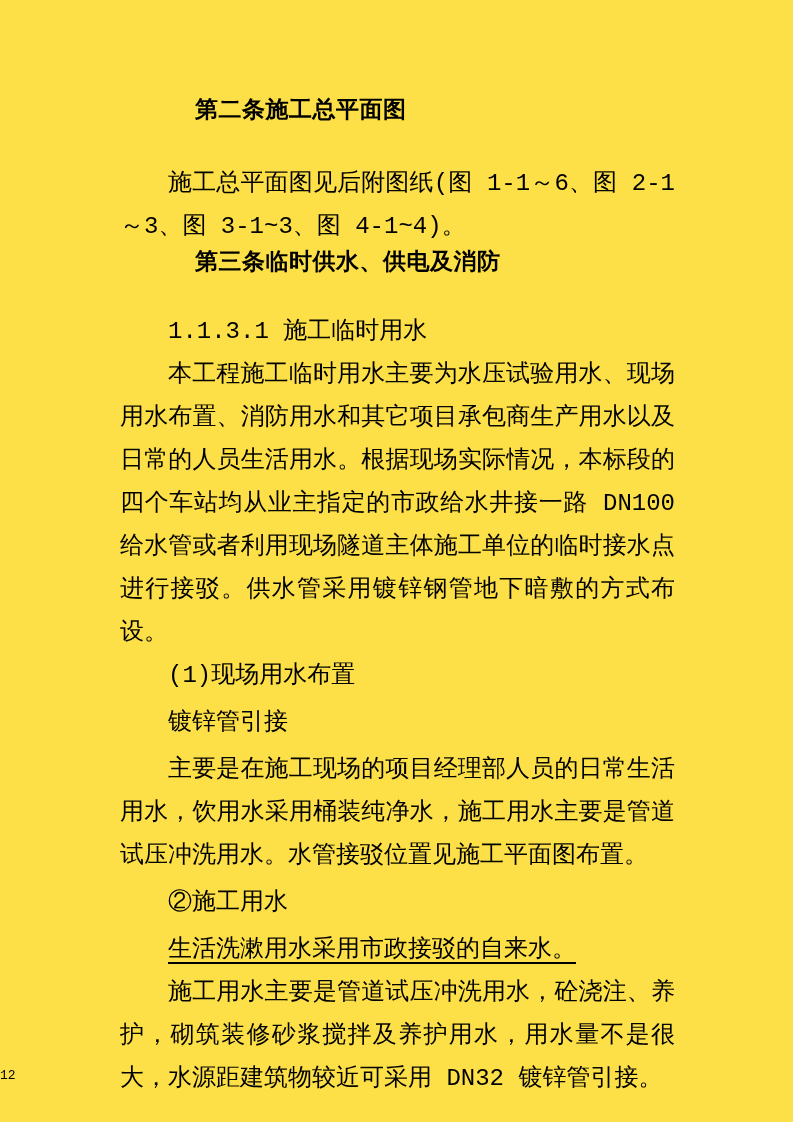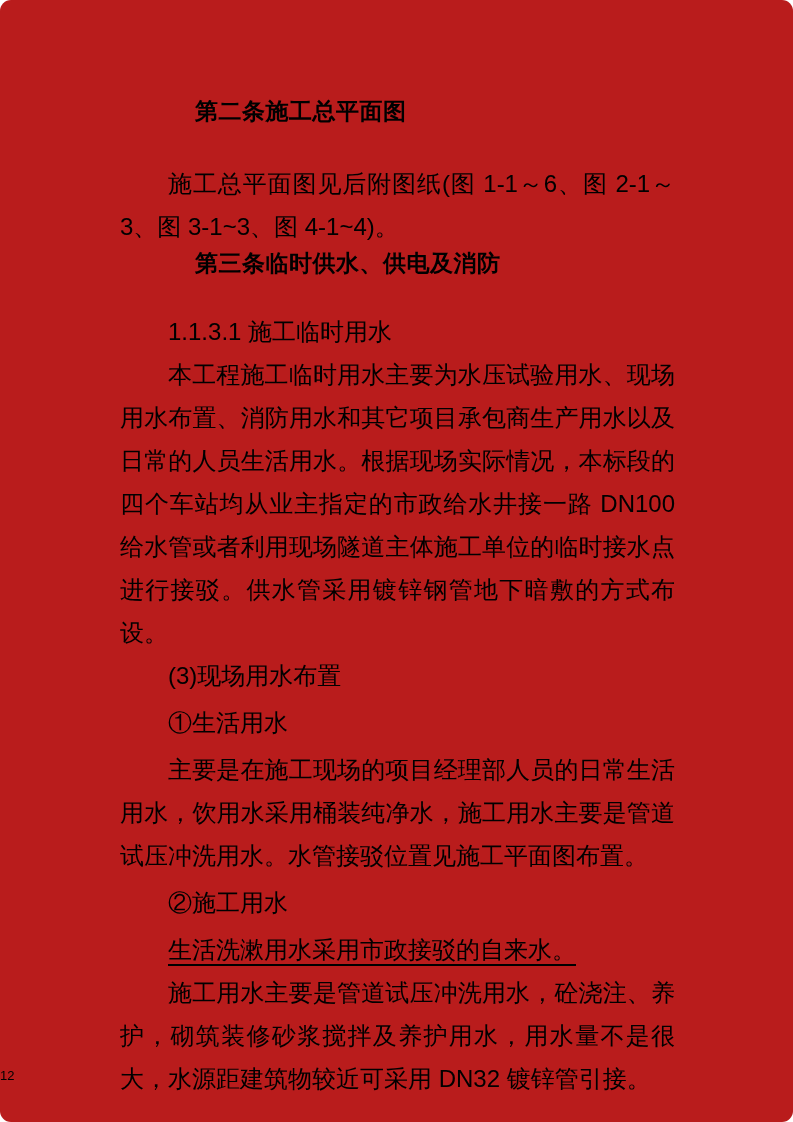--- a/index.html
+++ b/index.html
@@ -4,26 +4,25 @@
 <style>
   html, body {
     margin: 0;
     padding: 0;
     background: #ffffff;
   }
   .page {
     position: relative;
     width: 793px;
     height: 1122px;
-    background: #b91c1c;
+    background: #fde047;
     color: #000000;
-    font-family: Liberation Sans, sans-serif;
+    font-family: Liberation Mono, monospace;
     overflow: hidden;
     box-sizing: border-box;
-    border-radius: 11px;
   }
   .content {
     box-sizing: border-box;
     padding: 96px 118px 0 120px;
   }
   .doc-heading {
     font-size: 23px;
     font-weight: bold;
     line-height: 30px;
     margin: 0;
@@ -74,23 +73,23 @@
     <h2 class="doc-heading heading-article-2">第二条施工总平面图</h2>
 
     <p class="body-text para-site-plan">施工总平面图见后附图纸(图 1-1～6、图 2-1～3、图 3-1~3、图 4-1~4)。</p>
 
     <h2 class="doc-heading heading-article-3">第三条临时供水、供电及消防</h2>
 
     <p class="body-text para-water-title">1.1.3.1 施工临时用水</p>
 
     <p class="body-text para-water-intro">本工程施工临时用水主要为水压试验用水、现场用水布置、消防用水和其它项目承包商生产用水以及日常的人员生活用水。根据现场实际情况，本标段的四个车站均从业主指定的市政给水井接一路 DN100 给水管或者利用现场隧道主体施工单位的临时接水点进行接驳。供水管采用镀锌钢管地下暗敷的方式布设。</p>
 
-    <p class="body-text para-water-layout">(3)现场用水布置</p>
+    <p class="body-text para-water-layout">(1)现场用水布置</p>
 
-    <p class="body-text para-domestic-water-heading">①生活用水</p>
+    <p class="body-text para-domestic-water-heading">镀锌管引接</p>
 
     <p class="body-text para-domestic-water-body">主要是在施工现场的项目经理部人员的日常生活用水，饮用水采用桶装纯净水，施工用水主要是管道试压冲洗用水。水管接驳位置见施工平面图布置。</p>
 
     <p class="body-text para-construction-water-heading">②施工用水</p>
 
     <p class="body-text para-water-source">生活洗漱用水采用市政接驳的自来水。</p>
 
     <p class="body-text para-construction-water-body">施工用水主要是管道试压冲洗用水，砼浇注、养护，砌筑装修砂浆搅拌及养护用水，用水量不是很大，水源距建筑物较近可采用 DN32 镀锌管引接。</p>
 
   </div>

